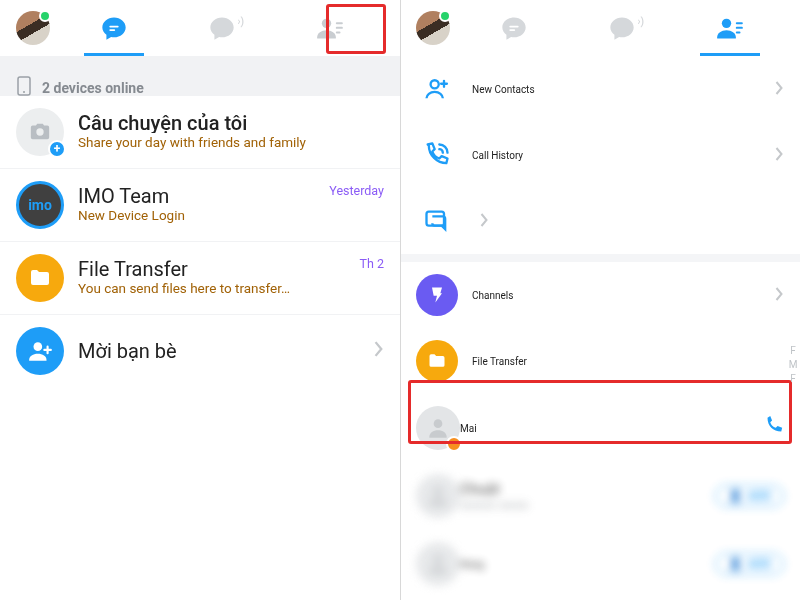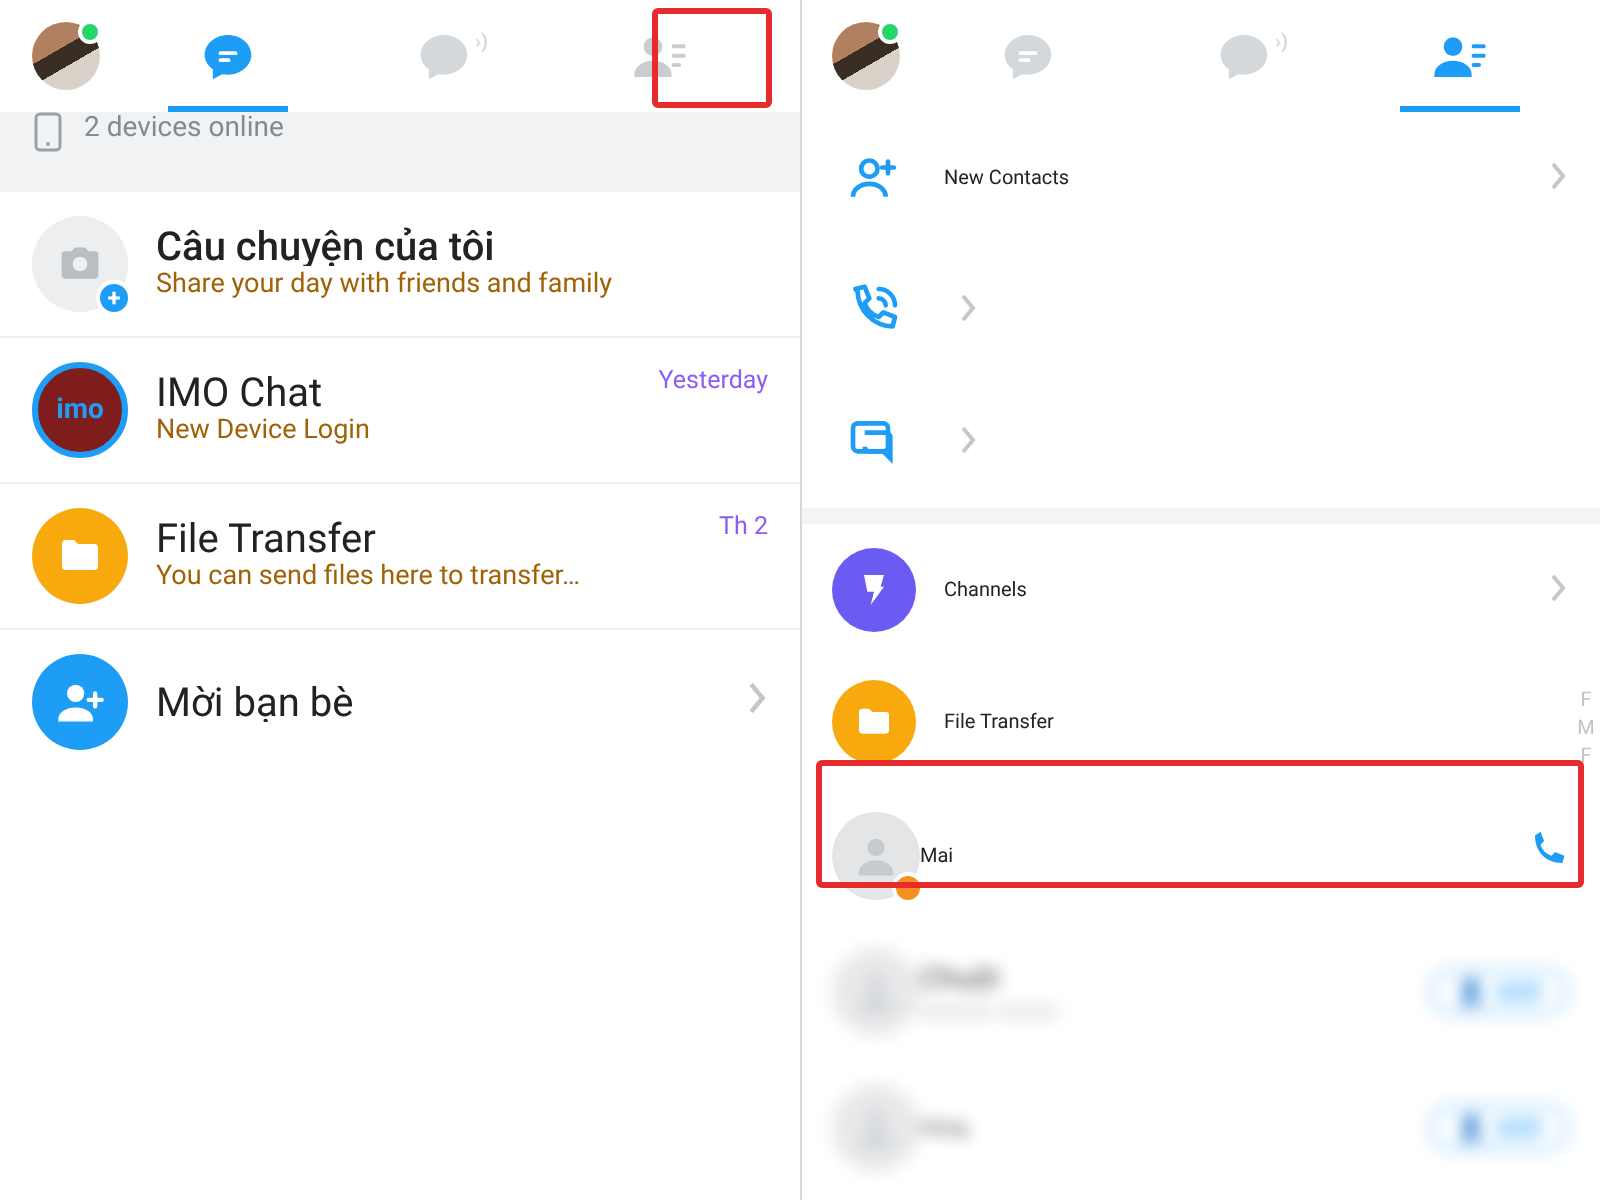--- a/index.html
+++ b/index.html
@@ -10,35 +10,35 @@
   .header{height:56px;display:flex;align-items:center;padding:0 16px;}
   .avatar{width:34px;height:34px;border-radius:50%;position:relative;background:linear-gradient(150deg,#b08060 0 40%,#3a2d24 40% 60%,#d8d2c8 60%);}
   .avatar .dot{position:absolute;top:-1px;right:-1px;width:12px;height:12px;border-radius:50%;background:#27d36b;border:2px solid #fff;}
   .tabs{flex:1;display:flex;justify-content:space-around;align-items:center;margin-left:10px;}
   .tab{width:64px;height:56px;display:flex;align-items:center;justify-content:center;position:relative;}
   .tab .ind{position:absolute;bottom:0;left:2px;right:2px;height:3px;background:#1e9df7;display:none;}
   .tab.active .ind{display:block;}
   .highlight-box{position:absolute;border:3px solid #e52b2b;border-radius:3px;pointer-events:none;}
   .hl1{top:4px;left:326px;width:60px;height:50px;}
 
-  .status-bar{background:#f1f2f4;height:40px;display:flex;align-items:flex-start;padding:0 16px;color:#858a90;font-size:14px;}
+  .status-bar{background:#f1f2f4;height:40px;display:flex;align-items:flex-end;padding:0 16px;color:#858a90;font-size:14px;font-weight:bold;}
   .status-bar svg{margin-right:10px;}
 
   .row{display:flex;align-items:center;padding:12px 16px;border-bottom:1px solid #f1f2f4;position:relative;}
   .row .ic{width:48px;height:48px;border-radius:50%;flex:none;display:flex;align-items:center;justify-content:center;margin-right:14px;}
   .row .txt{flex:1;min-width:0;}
   .row .title{font-size:20px;color:#222;line-height:20px;white-space:nowrap;overflow:hidden;text-overflow:ellipsis;}
   .row .sub{font-size:13.5px;color:#a16207;line-height:18px;white-space:nowrap;overflow:hidden;text-overflow:ellipsis;}
   .row .meta{color:#8b5cf6;font-size:12.5px;margin-left:8px;align-self:flex-start;margin-top:2px;}
   .chev{color:#c5c8cb;margin-left:8px;}
 
   .title-blue{color:#1e9df7;font-weight:500;}
   .story-ic{background:#eceeef;position:relative;}
   .story-ic .plus{position:absolute;right:-2px;bottom:-2px;width:18px;height:18px;border-radius:50%;background:#1e9df7;border:2px solid #fff;display:flex;align-items:center;justify-content:center;color:#fff;font-size:12px;font-weight:bold;}
-  .imo-ic{background:#7f1d1d;border:3px solid #1e9df7;}
+  .imo-ic{background:#404040;border:3px solid #1e9df7;}
   .imo-ic span{color:#1e9df7;font-weight:700;font-size:14px;}
   .folder-ic{background:#f7a90d;}
   .adduser-ic{background:#1e9df7;}
   .channels-ic{background:#6a5bf2;}
 
   
   .rrow{display:flex;align-items:center;padding:12px 16px;position:relative;}
   .rrow .ric{width:42px;height:42px;flex:none;display:flex;align-items:center;justify-content:center;margin-right:14px;}
   .rrow .ric.circle{border-radius:50%;}
   .rrow .rtitle{flex:1;font-size:10px;color:#222;}
@@ -110,21 +110,21 @@
       <div class="title title-blue">Câu chuyện của tôi</div>
       <div class="sub">Share your day with friends and family</div>
     </div>
   </div>
 
   <div class="row">
     <div class="ic imo-ic">
         <span>imo</span>
       </div>
     <div class="txt">
-      <div class="title">IMO Chat</div>
+      <div class="title">IMO Team</div>
       <div class="sub">New Device Login</div>
     </div>
     <div class="meta">Yesterday</div>
   </div>
 
   <div class="row">
     <div class="ic folder-ic">
       <svg width="24" height="24" viewBox="0 0 24 24" fill="#fff">
           <path d="M3 6a2 2 0 0 1 2-2h4l2 2h8a2 2 0 0 1 2 2v9a2 2 0 0 1-2 2H5a2 2 0 0 1-2-2V6z"></path>
         </svg>
@@ -205,20 +205,21 @@
         </svg></span>
   </div>
 
   <div class="rrow">
     <div class="ric">
       <svg width="28" height="28" viewBox="0 0 24 24" fill="none" stroke="#1e9df7" stroke-width="2">
           <path d="M5 4c0 8 7 15 15 15l1-4-5-2-2 2c-3-1-5-3-6-6l2-2-2-5-4 1z" stroke-linejoin="round"></path>
           <path d="M14 3a7 7 0 0 1 7 7M14 7a3 3 0 0 1 3 3" stroke-linecap="round"></path>
         </svg>
     </div>
+    <div class="rtitle">Call History</div>
     <span class="chev"><svg width="9" height="14" viewBox="0 0 8 14" fill="none" stroke="currentColor" stroke-width="2">
           <path d="M1 1l5 6-5 6"></path>
         </svg></span>
   </div>
 
   <div class="rrow">
     <div class="ric">
       <svg width="28" height="28" viewBox="0 0 24 24" fill="none" stroke="#1e9df7" stroke-width="2">
           <rect x="3" y="4" width="15" height="12" rx="2"></rect>
           <path d="M8 8h9a2 2 0 0 1 2 2v9l-3-3H10a2 2 0 0 1-2-2"></path>

